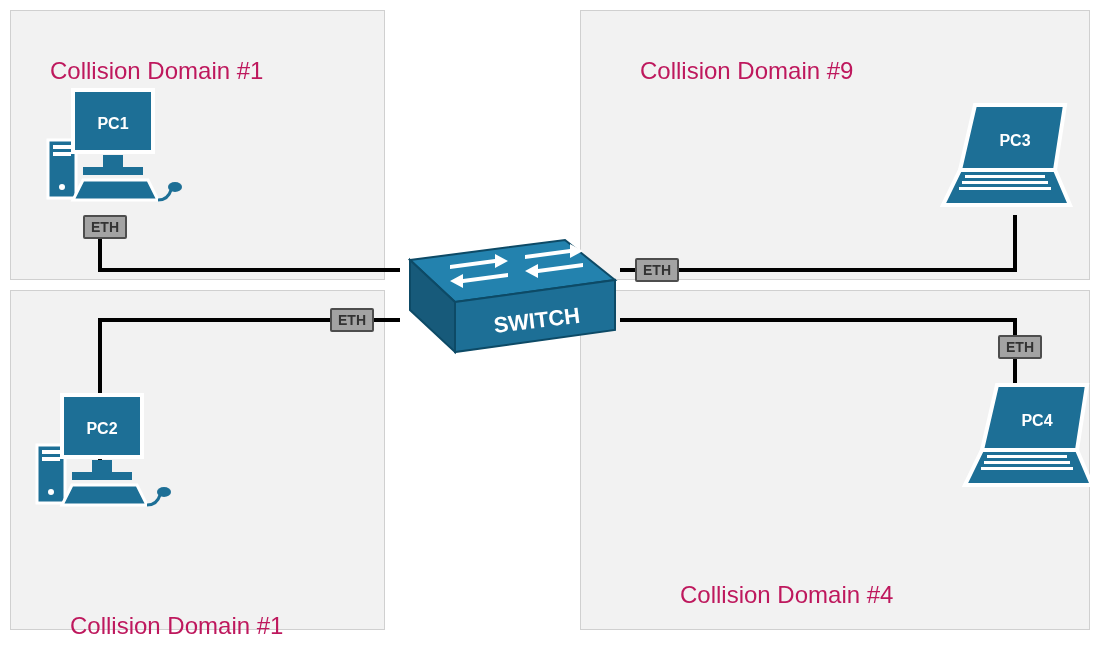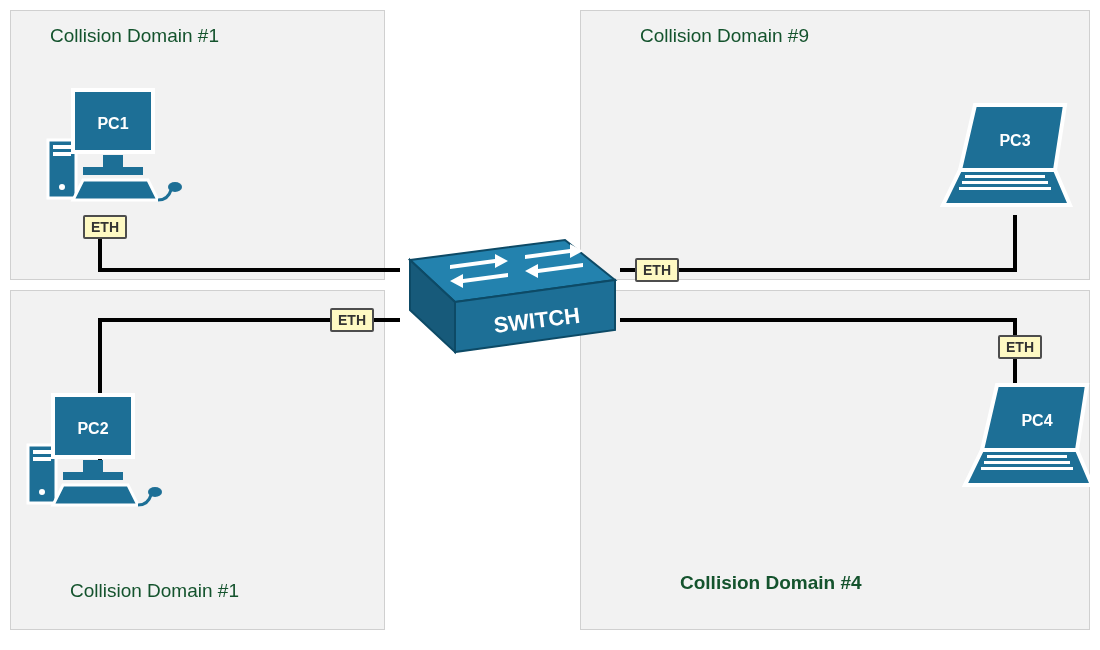--- a/index.html
+++ b/index.html
@@ -11,34 +11,35 @@
     background: #ffffff;
     position: relative;
   }
   .domain {
     position: absolute;
     background: #f2f2f2;
     border: 1px solid #d0d0d0;
   }
   .domain-title {
     position: absolute;
-    font-size: 19px;
+    font-size: 24px;
     font-weight: 300;
-    color: #14532d;
+    color: #be185d;
+    margin-top: 32px;
   }
   .pc-label, .switch-label {
     fill: #fff;
     font-weight: 700;
     text-anchor: middle;
     dominant-baseline: middle;
     font-family: "Segoe UI", Arial, sans-serif;
   }
   .eth {
     position: absolute;
-    background: #fef9c3;
+    background: #a3a3a3;
     border: 2px solid #4d4d4d;
     font-size: 14px;
     font-weight: 700;
     color: #333;
     padding: 2px 6px;
     border-radius: 2px;
     z-index: 5;
   }
   .cable {
     position: absolute;
@@ -52,21 +53,21 @@
 <body>
 
 <div class="domain" style="left:10px; top:10px; width:375px; height:270px;"></div>
 <div class="domain" style="left:10px; top:290px; width:375px; height:340px;"></div>
 <div class="domain" style="left:580px; top:10px; width:510px; height:270px;"></div>
 <div class="domain" style="left:580px; top:290px; width:510px; height:340px;"></div>
 
 <div class="domain-title" style="left:50px; top:25px;">Collision Domain #1</div>
 <div class="domain-title" style="left:70px; top:580px;">Collision Domain #1</div>
 <div class="domain-title" style="left:640px; top:25px;">Collision Domain #9</div>
-<div class="domain-title" style="left:680px; top:572px;font-weight:bold;">Collision Domain #4</div>
+<div class="domain-title" style="left:680px; top:549px;">Collision Domain #4</div>
 
 <svg class="cable" style="left:0; top:0; width:1100px; height:650px; pointer-events:none;">
 
   <path d="M 100 225 L 100 270 L 400 270"></path>
 
   <path d="M 100 475 L 100 320 L 400 320"></path>
 
   <path d="M 1015 215 L 1015 270 L 620 270"></path>
 
   <path d="M 1015 445 L 1015 320 L 620 320"></path>
@@ -111,21 +112,21 @@
     <rect x="40" y="82" width="60" height="8" fill="#1d6f96"></rect>
 
     <polygon points="40,95 105,95 115,115 30,115" fill="#1d6f96" stroke="#fff" stroke-width="3"></polygon>
 
     <path d="M 115 115 Q 125 115 128 105" stroke="#1d6f96" stroke-width="3" fill="none"></path>
     <ellipse cx="132" cy="102" rx="7" ry="5" fill="#1d6f96"></ellipse>
   </g>
 </svg>
 </div>
 
-<div class="device-wrap" style="left:23px; top:390px;">
+<div class="device-wrap" style="left:32px; top:390px;">
 <svg width="140" height="130" viewBox="0 0 140 130">
   <g>
     <rect x="5" y="55" width="28" height="58" fill="#1d6f96" stroke="#fff" stroke-width="3"></rect>
     <rect x="10" y="60" width="18" height="4" fill="#fff"></rect>
     <rect x="10" y="67" width="18" height="4" fill="#fff"></rect>
     <circle cx="19" cy="102" r="3" fill="#fff"></circle>
     <rect x="30" y="5" width="80" height="62" fill="#1d6f96" stroke="#fff" stroke-width="4"></rect>
     <text x="70" y="40" class="pc-label" font-size="16">PC2</text>
     <rect x="60" y="70" width="20" height="12" fill="#1d6f96"></rect>
     <rect x="40" y="82" width="60" height="8" fill="#1d6f96"></rect>

